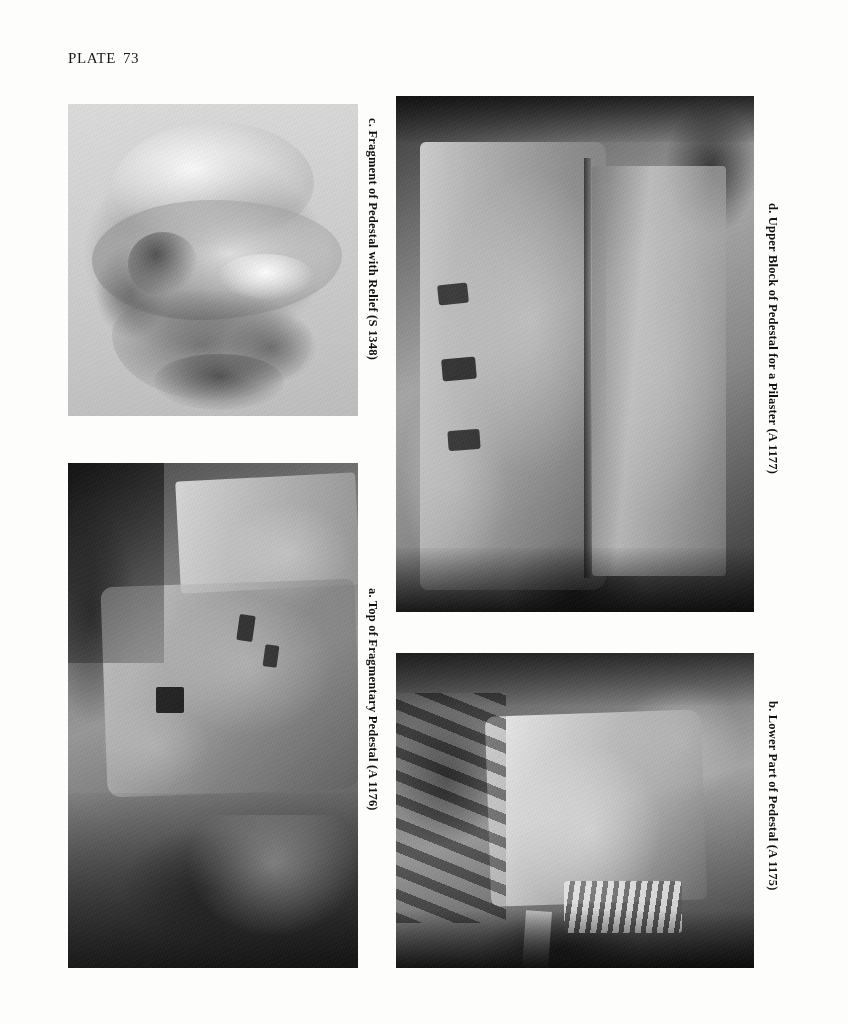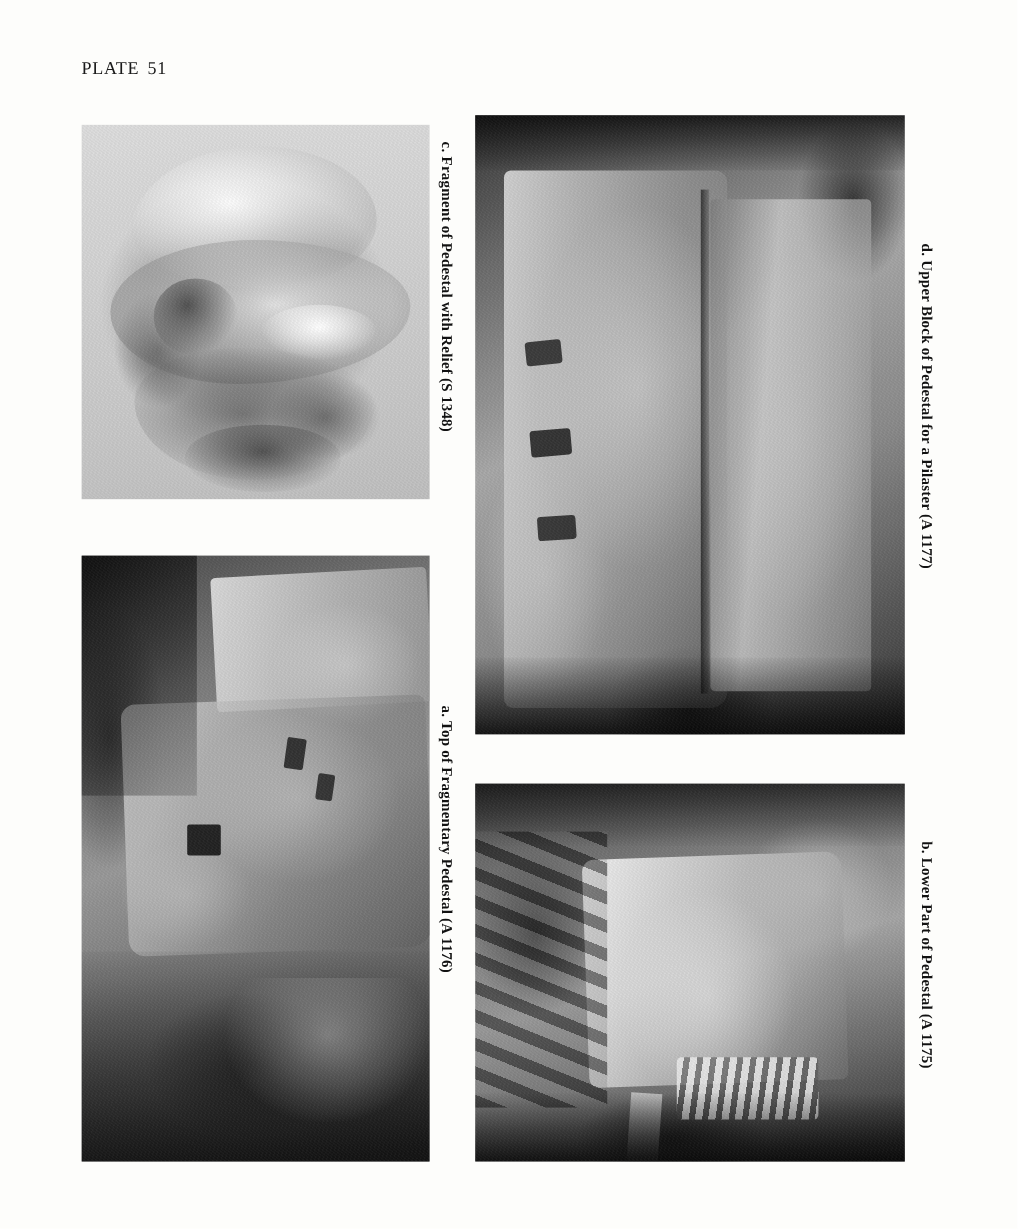--- a/index.html
+++ b/index.html
@@ -134,21 +134,21 @@
   #cap-d { left: 766px; top: 203px; }
   #cap-a { left: 366px; top: 588px; }
   #cap-b { left: 766px; top: 701px; }
 </style>
 </head>
 <body>
 
 <div class="page">
 
   <div class="plate-label">
-    <span>PLATE</span><span class="num">51</span>
+    <span>PLATE</span><span class="num">73</span>
   </div>
 
   <div class="photo" id="photo-c">
     <div class="shape" style="left:42px;top:18px;width:204px;height:118px;border-radius:52% 48% 46% 54% / 60% 52% 48% 40%;background:radial-gradient(ellipse at 40% 40%, rgba(250,248,242,0.9), rgba(150,146,138,0.25) 70%, rgba(120,116,110,0) 100%);"></div>
     <div class="shape" style="left:24px;top:96px;width:250px;height:120px;border-radius:48% 52% 58% 42% / 50% 46% 54% 50%;background:radial-gradient(ellipse at 55% 45%, rgba(236,233,225,0.85), rgba(110,106,100,0.35) 72%, rgba(90,86,80,0) 100%);"></div>
     <div class="shape" style="left:60px;top:128px;width:70px;height:64px;border-radius:50%;background:radial-gradient(circle at 40% 35%, rgba(60,56,50,0.75), rgba(120,116,110,0) 72%);"></div>
     <div class="shape" style="left:150px;top:150px;width:96px;height:46px;border-radius:50%;background:radial-gradient(ellipse at 50% 40%, rgba(250,248,244,0.95), rgba(180,176,168,0) 72%);"></div>
     <div class="shape" style="left:44px;top:186px;width:200px;height:110px;border-radius:44% 56% 50% 50% / 40% 44% 56% 60%;background:radial-gradient(ellipse at 45% 50%, rgba(70,66,60,0.55), rgba(150,146,138,0) 74%);"></div>
     <div class="shape" style="left:86px;top:250px;width:130px;height:56px;border-radius:50% 50% 48% 52%;background:radial-gradient(ellipse at 50% 40%, rgba(40,37,33,0.6), rgba(140,136,130,0) 76%);"></div>
     <div class="grain"></div>

